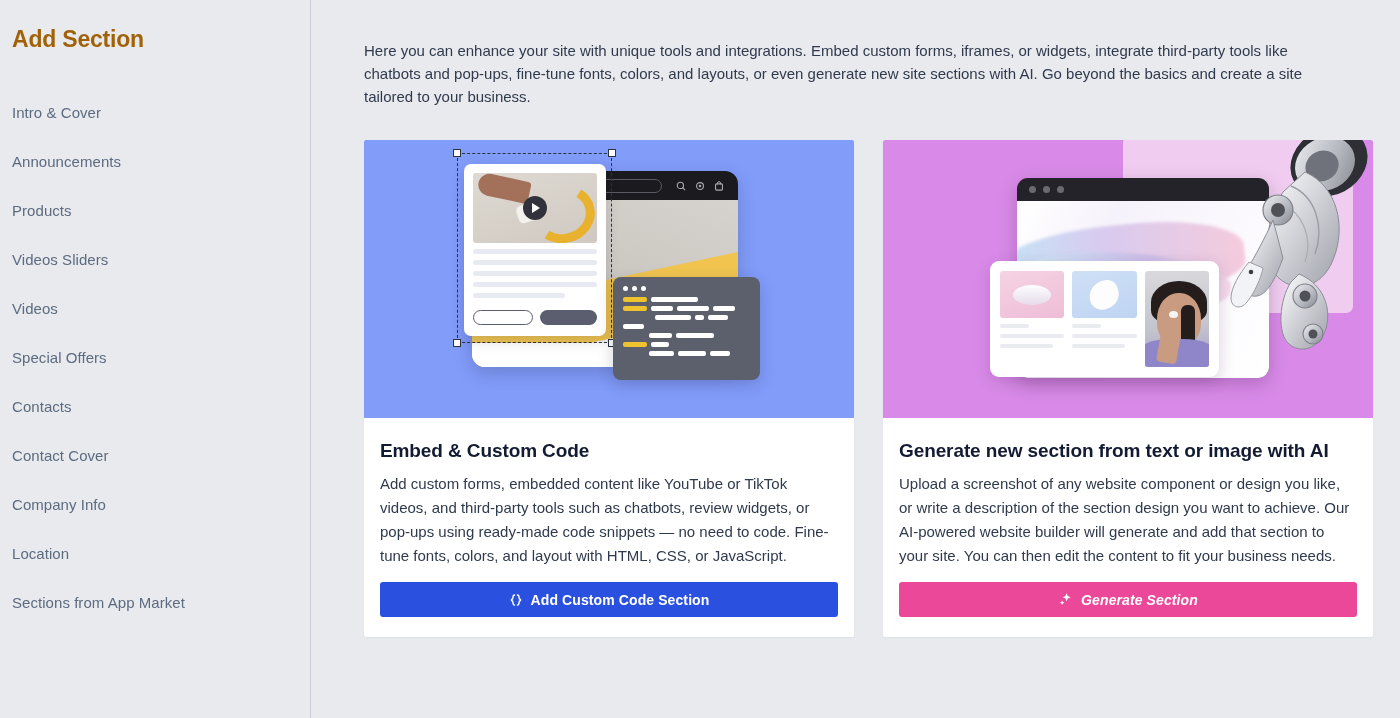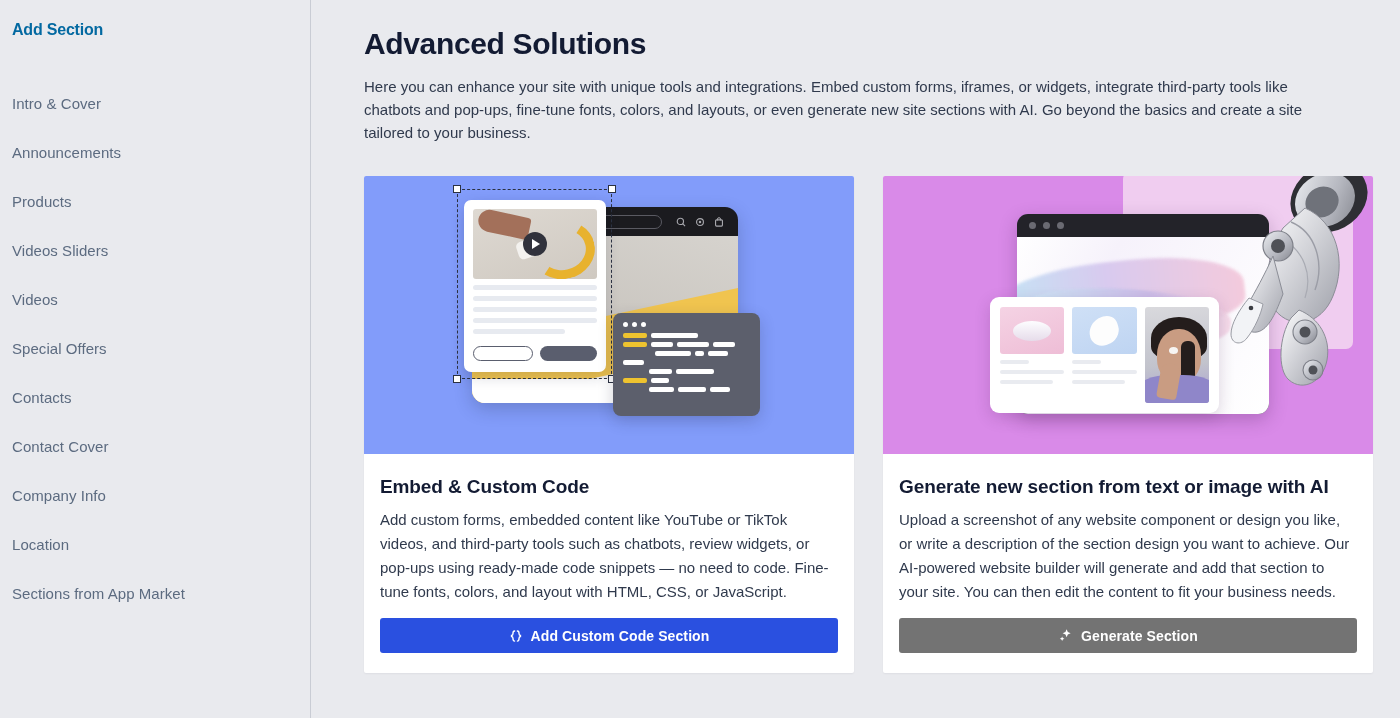--- a/index.html
+++ b/index.html
@@ -29,25 +29,25 @@
     flex: 0 0 311px;
     height: 718px;
     background: #e9eaee;
     border-right: 1px solid #c9ccd4;
     padding: 0 0 0 12px;
     position: relative;
     overflow: hidden;
   }
 
   .sidebar-title {
-    font-size: 16px;
+    font-size: 23px;
     font-weight: bold;
     letter-spacing: -0.2px;
-    color: #0369a1;
-    padding-top: 16px;
+    color: #a16207;
+    padding-top: 25px;
     padding-bottom: 4px;
     line-height: 28px;
   }
 
   .sidebar-nav {
     margin-top: 31px;
   }
 
   .sidebar-item {
     height: 49px;
@@ -140,21 +140,21 @@
     font-weight: bold;
     letter-spacing: .1px;
     display: flex;
     align-items: center;
     justify-content: center;
     gap: 8px;
     cursor: pointer;
   }
 
   .btn-primary   { background: #2a50e0; }
-  .btn-generate  { background: #737373; }
+  .btn-generate  { background: #ec4899; font-style: italic; }
 
   .btn .icon { display: inline-flex; align-items: center; }
 
   
   .illus-blue { background: #829cfa; }
 
   .selection-box {
     position: absolute;
     left: 93px; top: 13px;
     width: 155px; height: 190px;
@@ -457,21 +457,20 @@
       <div class="sidebar-item">
         <span>Location</span>
       </div>
       <div class="sidebar-item">
         <span>Sections from App Market</span>
       </div>
     </nav>
   </aside>
 
   <main class="main">
-    <h1 class="page-title">Advanced Solutions</h1>
     <p class="page-desc">Here you can enhance your site with unique tools and integrations. Embed custom forms, iframes, or widgets, integrate third-party tools like chatbots and pop-ups, fine-tune fonts, colors, and layouts, or even generate new site sections with AI. Go beyond the basics and create a site tailored to your business.</p>
 
     <div class="cards">
 
       <section class="card">
         <div class="card-media illus-blue">
 
           <div class="phone">
             <div class="phone-bar">
               <div class="phone-pill"></div>

